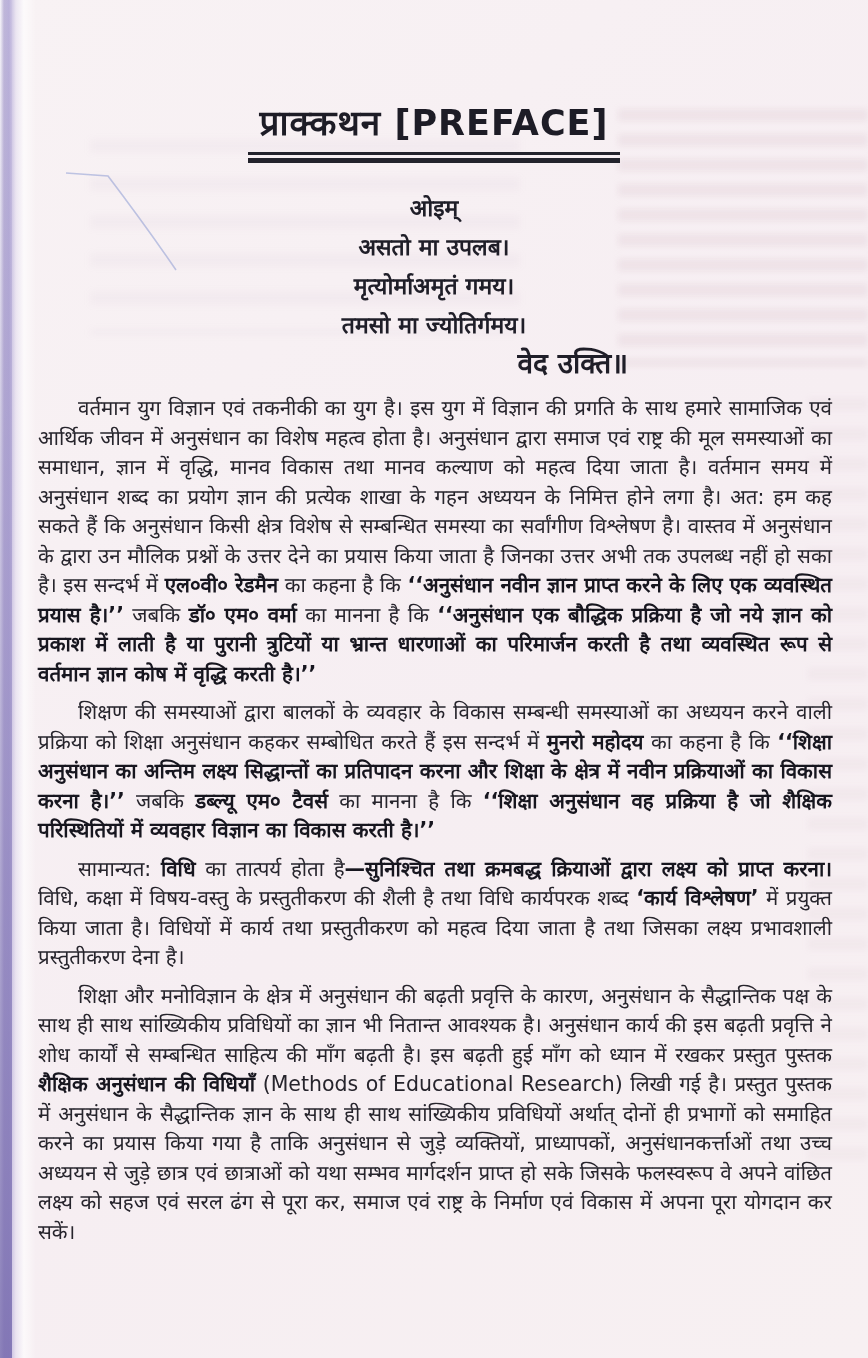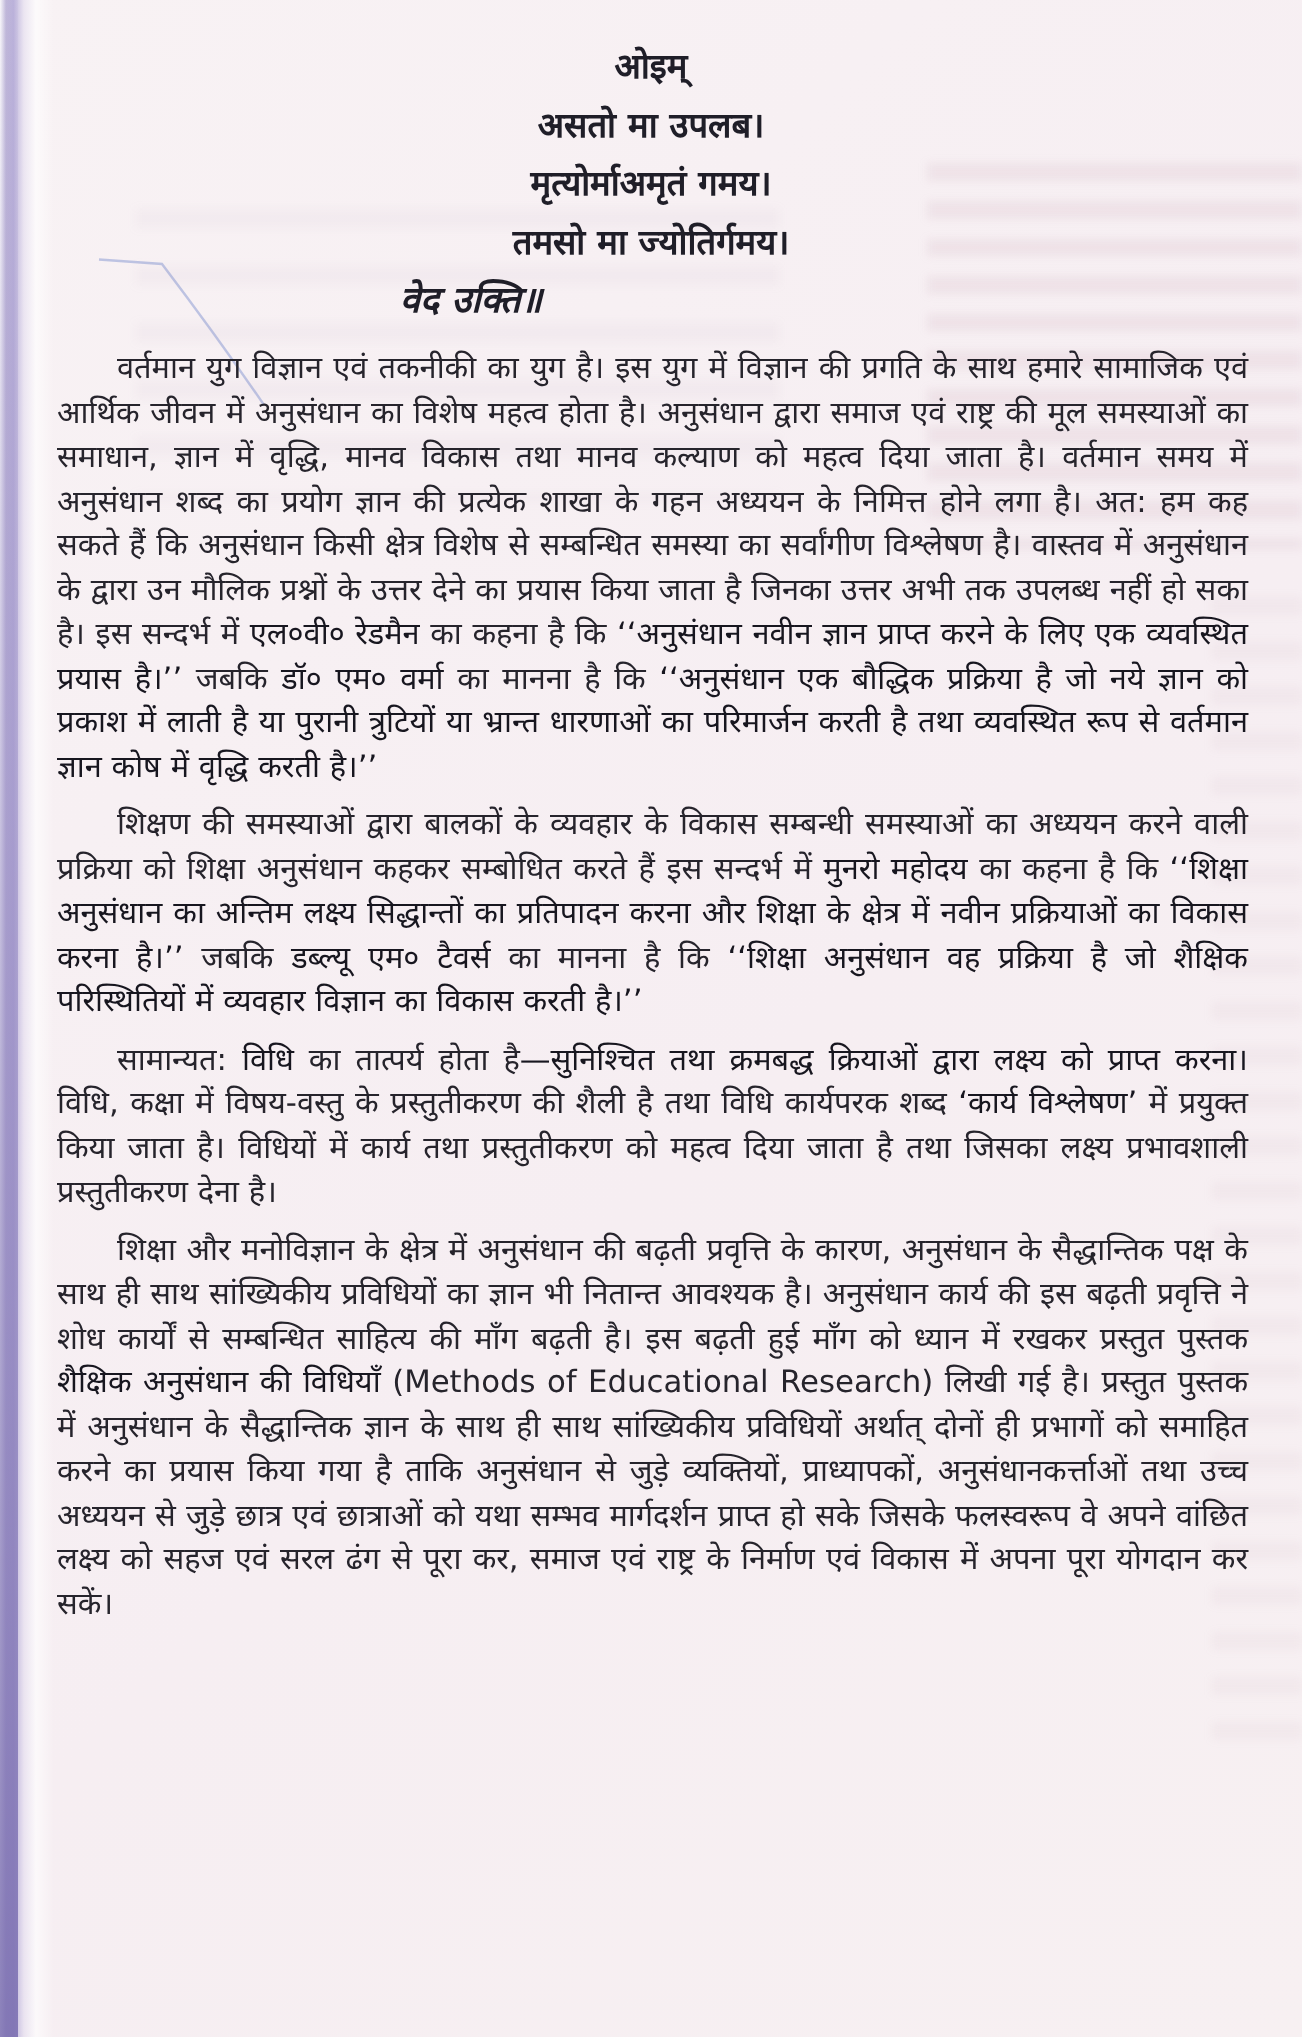--- a/index.html
+++ b/index.html
@@ -78,57 +78,61 @@
 
   .verse { margin-top: 26px; text-align: center; }
   .verse-line {
     font-size: 23px;
     font-weight: bold;
     line-height: 39px;
     color: #1f1e28;
     text-align: center;
   }
   .verse-attribution {
-    font-size: 24px;
+    font-size: 28px;
     font-weight: bold;
     line-height: 37px;
+    text-align: right;
     padding-right: 240px;
     color: #1f1e28;
-    font-style: italic;
   }
 
   .body-text {
     margin: 12px 36px 0 38px;
     text-align: justify;
   }
   .para {
     margin: 0 0 9px 0;
     font-size: 20.5px;
     line-height: 29.5px;
     text-indent: 40px;
     color: #26242c;
   }
-  .para .b { font-weight: normal; color: #17161f; margin-top: 28px; }
+  .para .b { font-weight: bold; color: #17161f; margin-top: 28px; }
 </style>
 </head>
 <body>
 
 <div class="page">
 
   <div class="edge-band"></div>
   <div class="edge-band-deep"></div>
   <svg class="crease" width="260" height="320" viewBox="0 0 260 320">
     <path d="M 66 173 L 108 176 C 130 205, 150 232, 176 270" fill="none" stroke="#a9b3dc" stroke-width="1.6" opacity="0.75"></path>
   </svg>
   <div class="bleed b1"></div>
   <div class="bleed b2"></div>
   <div class="bleed b3"></div>
 
   <div class="content">
 
+    <div class="title-wrap">
+      <h1 class="page-title">प्राक्कथन [PREFACE]</h1>
+      <div class="title-rule"></div>
+    </div>
 
     <div class="verse">
       <div class="verse-line">ओइम्</div>
       <div class="verse-line">असतो मा उपलब।</div>
       <div class="verse-line">मृत्योर्माअमृतं गमय।</div>
       <div class="verse-line">तमसो मा ज्योतिर्गमय।</div>
       <div class="verse-attribution">वेद उक्ति॥</div>
     </div>
 
     <div class="body-text">

